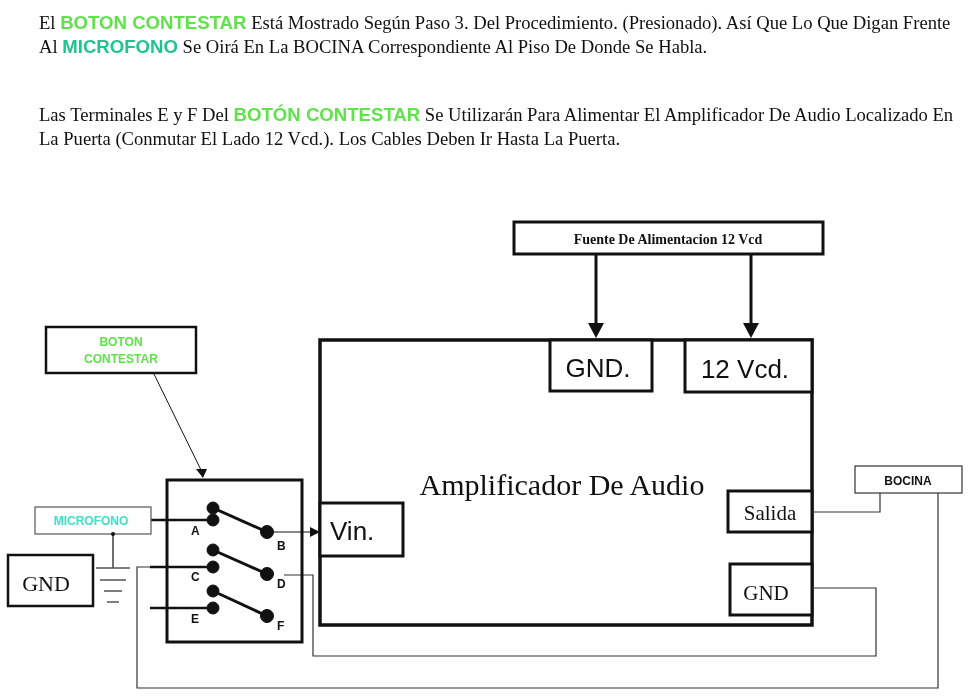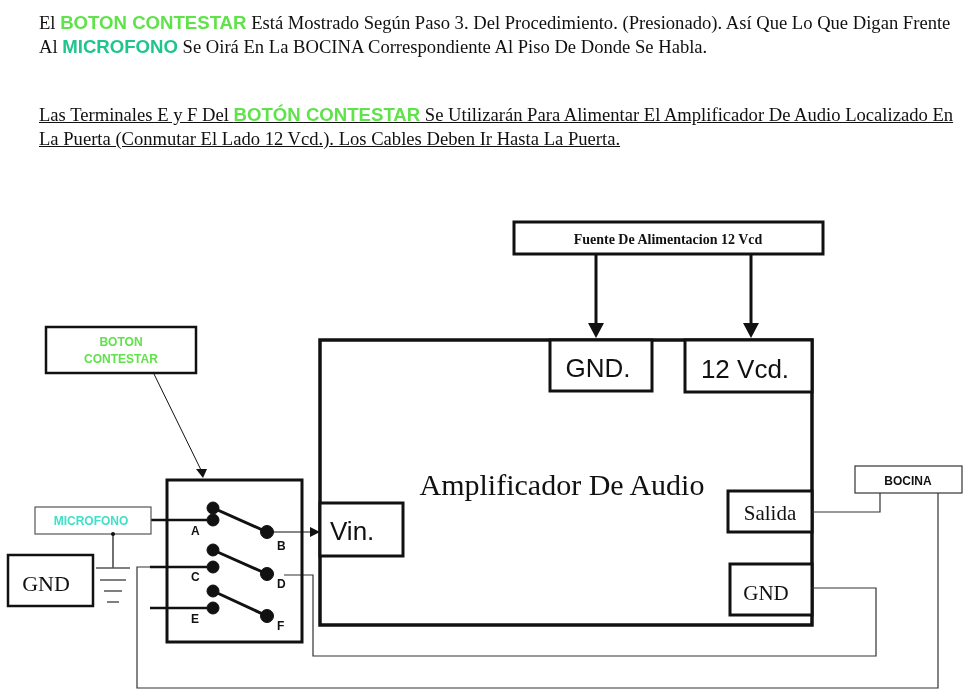--- a/index.html
+++ b/index.html
@@ -1,19 +1,19 @@
 <!DOCTYPE html>
 <html><head>
 <meta charset="utf-8">
 <style>
   html,body{margin:0;padding:0;background:#fff;}
   body{width:972px;height:699px;position:relative;overflow:hidden;font-family:"Liberation Serif",serif;color:#111;}
   .para{position:absolute;left:33px;font-size:18.6px;line-height:24px;margin:6px;}
   .p1{top:5px;width:930px;}
-  .p2{top:97px;width:930px;text-decoration:underline;}
+  .p2{top:97px;width:930px;}
   .hl-green{font-family:"Liberation Sans",sans-serif;font-weight:bold;color:#5fe24a;}
   .hl-teal{font-family:"Liberation Sans",sans-serif;font-weight:bold;color:#1fc48e;}
   svg{position:absolute;left:0;top:0;}
   .sans{font-family:"Liberation Sans",sans-serif;}
   .serif{font-family:"Liberation Serif",serif;}
 </style>
 </head>
 <body>
 
 <p class="para p1">

